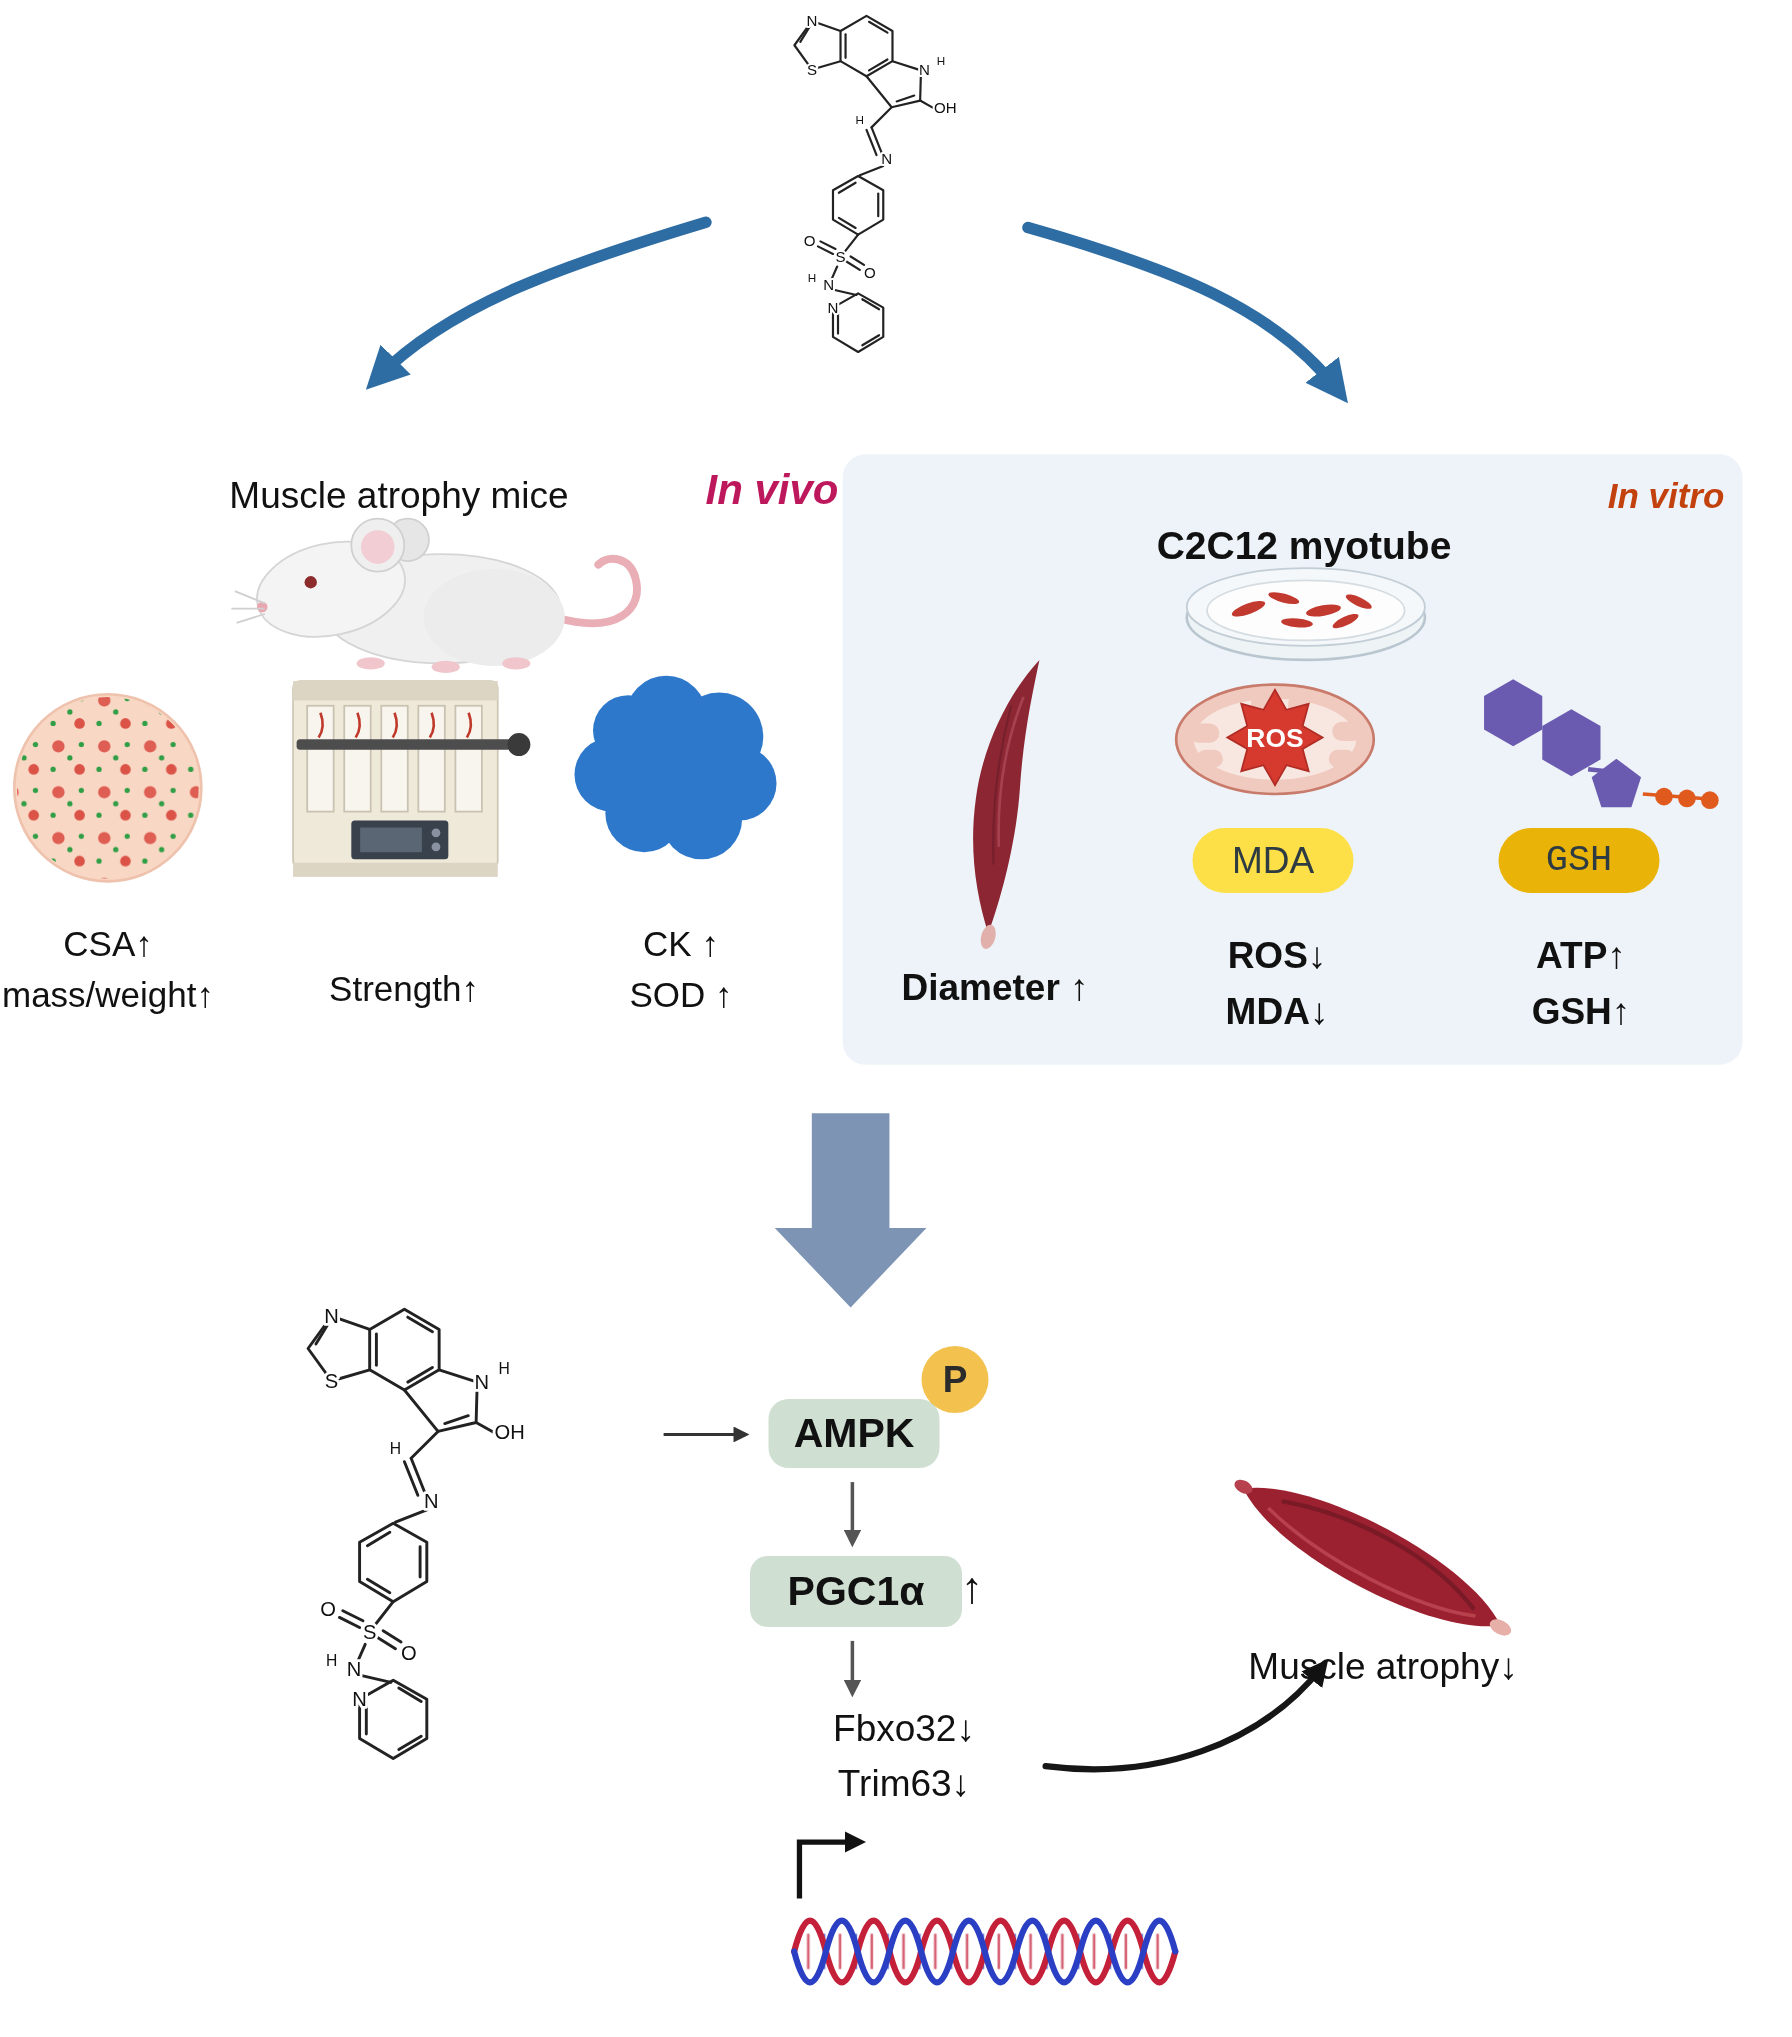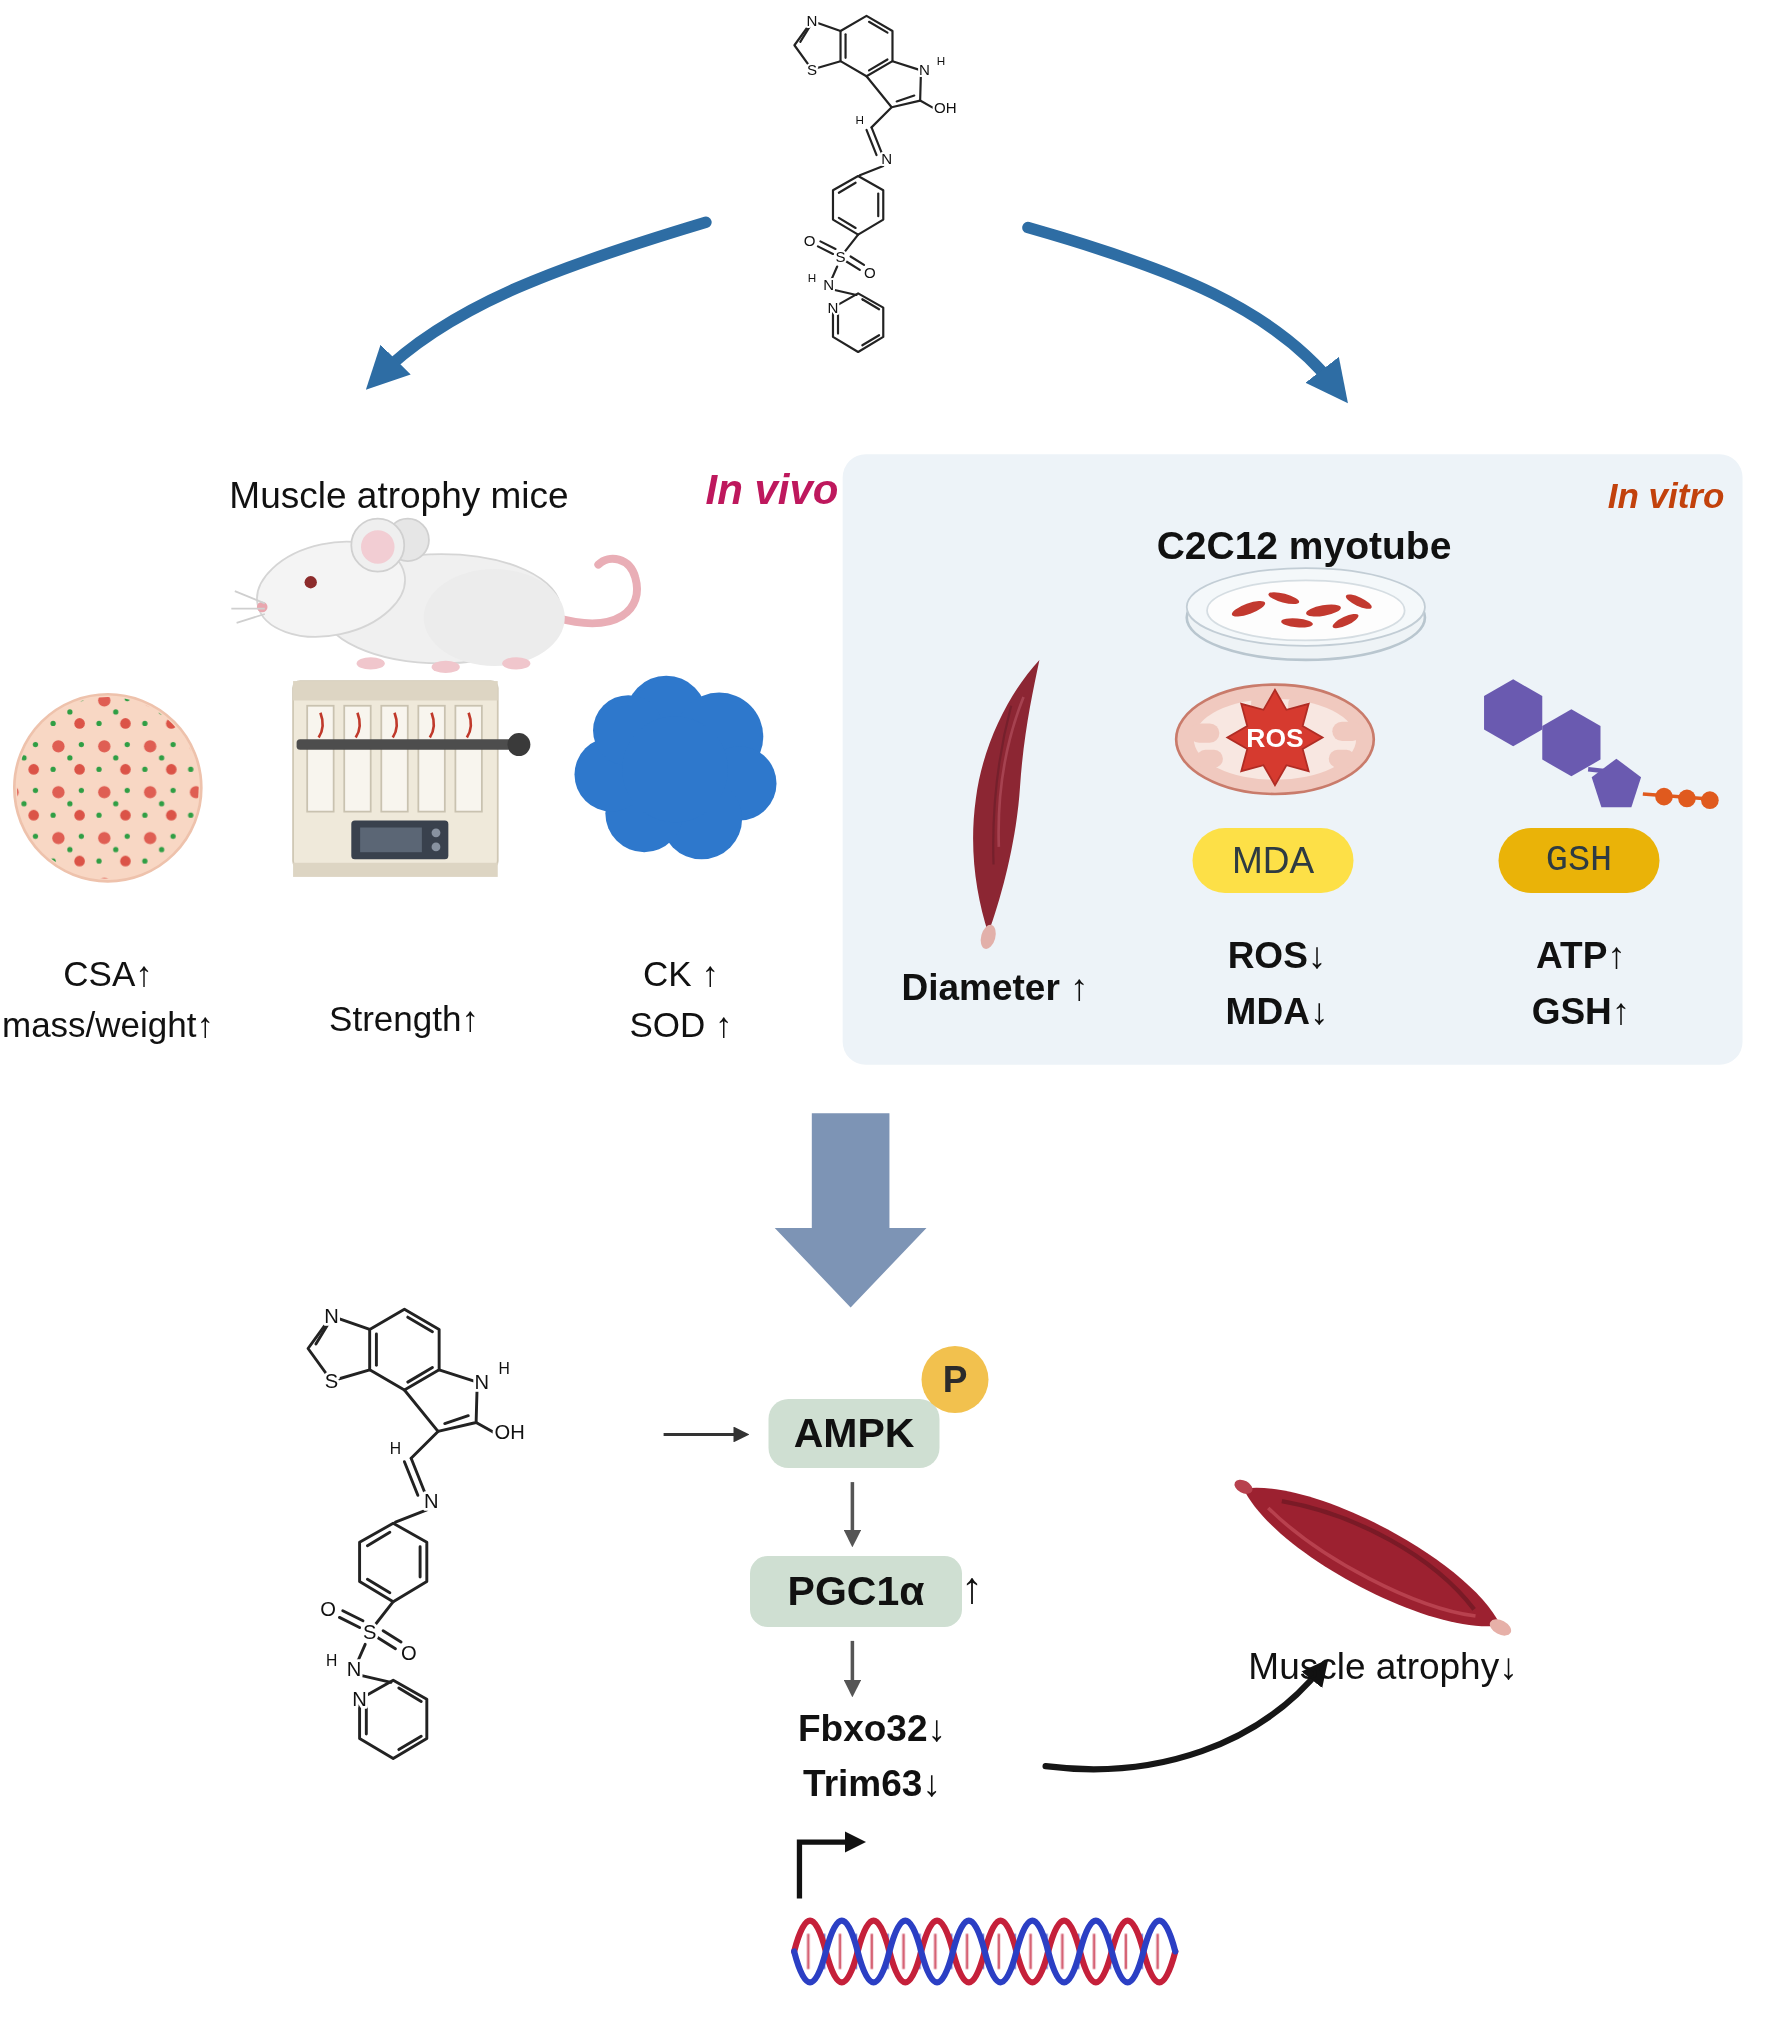--- a/index.html
+++ b/index.html
@@ -3,21 +3,21 @@
 <meta charset="utf-8">
 <style>
   * { margin:0; padding:0; box-sizing:border-box; }
   body { background:#ffffff; }
   .canvas {
     position:relative; width:1793px; height:2037px; background:#ffffff;
     font-family:"Liberation Sans","DejaVu Sans",sans-serif; color:#111; overflow:hidden;
   }
   .layer { position:absolute; left:0; top:0; z-index:1; }
   .label { position:absolute; transform:translateX(-50%); text-align:center; white-space:nowrap; z-index:2; }
-  .t40 { font-size:35px;margin-top:30px; }
+  .t40 { font-size:35px; }
   .t42 { font-size:37px; }
   .t44b { font-size:39px; font-weight:bold;margin-top:41px; }
   .bold { font-weight:bold; }
   .tag-vivo { color:#be185d; font-size:42px; font-weight:bold; font-style:italic; }
   .tag-vitro { color:#c2410c; font-size:35px; font-weight:bold; font-style:italic; }
   .twolines { line-height:51px; }
   .twolines-b { line-height:56px; font-weight:bold; font-size:37px; }
   .pill { position:absolute; transform:translateX(-50%); text-align:center; z-index:2; }
   .pill-mda { left:1273px; top:828px; width:161px; height:65px; line-height:65px;
               background:#fde047; border-radius:33px; font-size:37px; color:#2e3b42; }
@@ -281,21 +281,21 @@
   </div>
 
   <div class="pill pill-mda">MDA</div>
   <div class="pill pill-gsh">GSH</div>
 
   <div class="pill pill-ampk">AMPK</div>
   <div class="pill p-circle">P</div>
   <div class="pill pill-pgc1a">PGC1α</div>
   <div class="label up-arrow" style="left:972px; top:1563px;">↑</div>
 
-  <div class="label t42" style="left:872px; top:1701px; line-height:55px;font-weight:bold;">
+  <div class="label t42" style="left:904px; top:1701px; line-height:55px;">
     <div>Fbxo32↓</div>
     <div>Trim63↓</div>
   </div>
 
   <div class="label t42" style="left:1383px; top:1646px;">Muscle atrophy↓</div>
 
 </div>
 
 
 </body></html>

